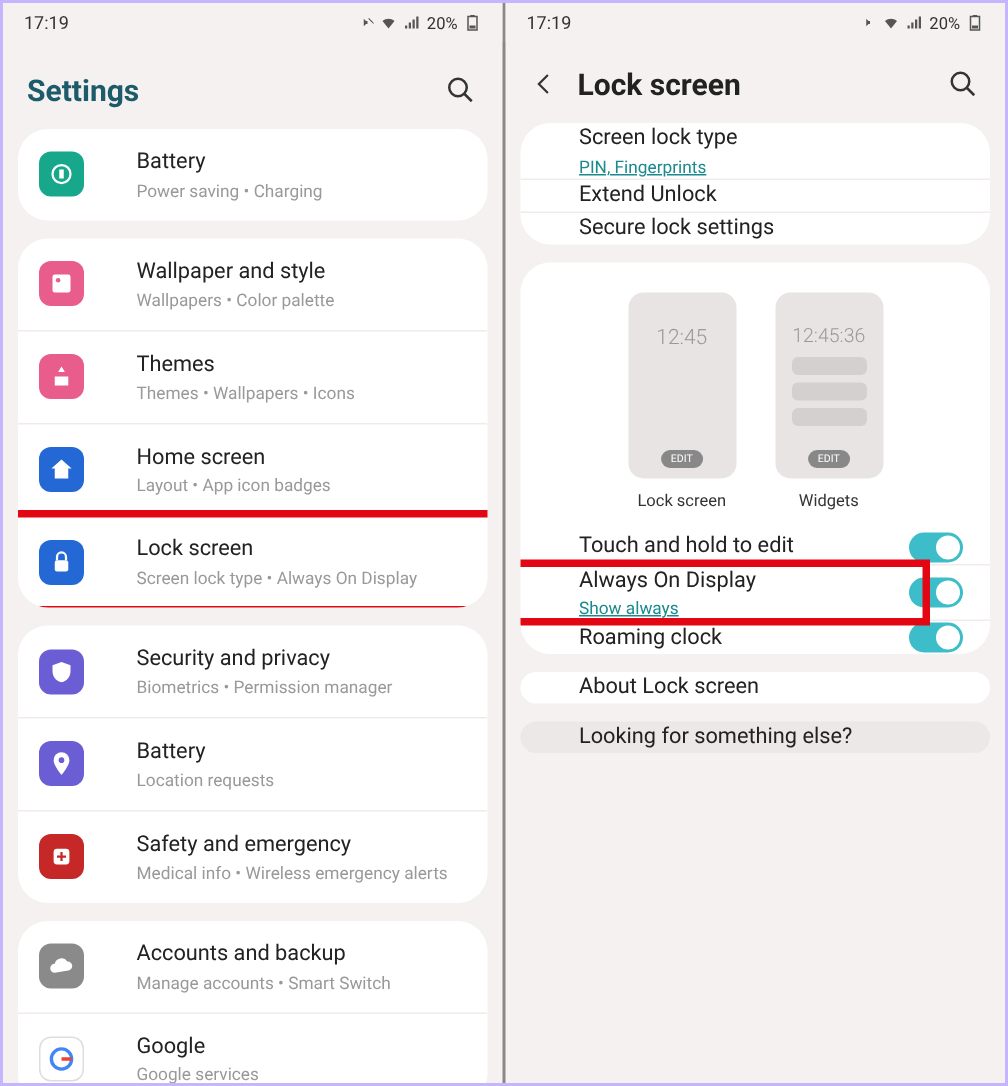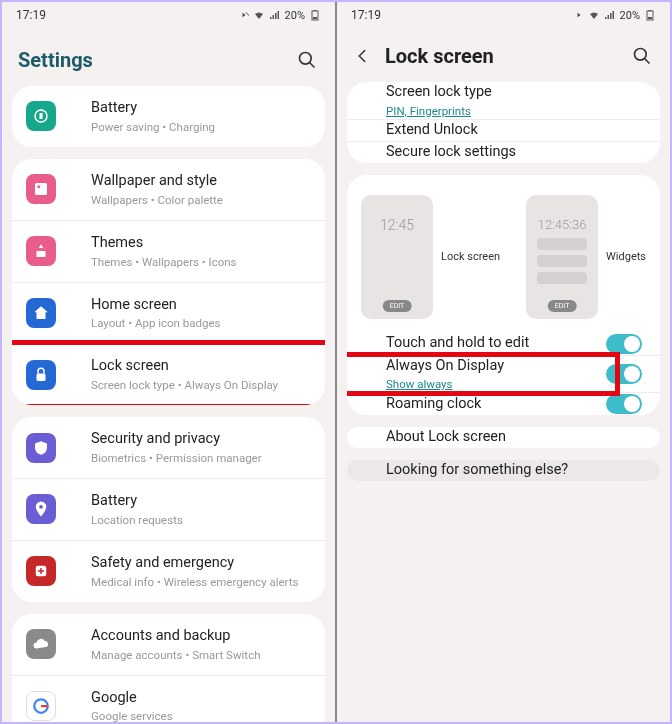--- a/index.html
+++ b/index.html
@@ -29,21 +29,21 @@
 .icon-wrap svg { width: 18px; height: 18px; fill: #fff; }
 .item-text { flex: 1; min-width: 0; margin-left: 21px; }
 .item-title { font-size: 14.5px; color: #222; line-height: 1.3; }
 .item-sub { font-size: 11.5px; color: #999; margin-top: 2px; }
 .item-sub.teal { color: #1a8a8f; text-decoration: underline; }
 
 .toggle { width: 36px; height: 20px; background: #3dbdc9; border-radius: 10px; position: relative; flex-shrink: 0; }
 .toggle::after { content: ''; position: absolute; width: 16px; height: 16px; background: #fff; border-radius: 50%; top: 2px; right: 2px; }
 
 .previews { display: flex; justify-content: center; gap: 26px; padding: 20px 10px 14px; }
-.preview { display: flex; flex-direction: row; align-items: center; gap: 8px; }
+.preview { display: flex; flex-direction: column; align-items: center; gap: 8px; }
 .preview-box { width: 72px; height: 124px; background: #e8e4e4; border-radius: 10px; position: relative; display: flex; flex-direction: column; align-items: center; padding-top: 22px; }
 .pv-time { font-size: 14px; color: #999; font-weight: 300; }
 .pv-time.sm { font-size: 13px; margin-bottom: 6px; }
 .pv-bar { width: 50px; height: 12px; background: #d5d0d0; border-radius: 4px; margin-bottom: 5px; }
 .pv-edit { position: absolute; bottom: 7px; left: 50%; transform: translateX(-50%); background: #888; color: #fff; font-size: 7px; padding: 2px 7px; border-radius: 7px; text-align: right; }
 .preview-label { font-size: 11px; color: #333; }
 
 .scroll { flex: 1; overflow-y: auto; }
 .scroll::-webkit-scrollbar { display: none; }
 </style>

